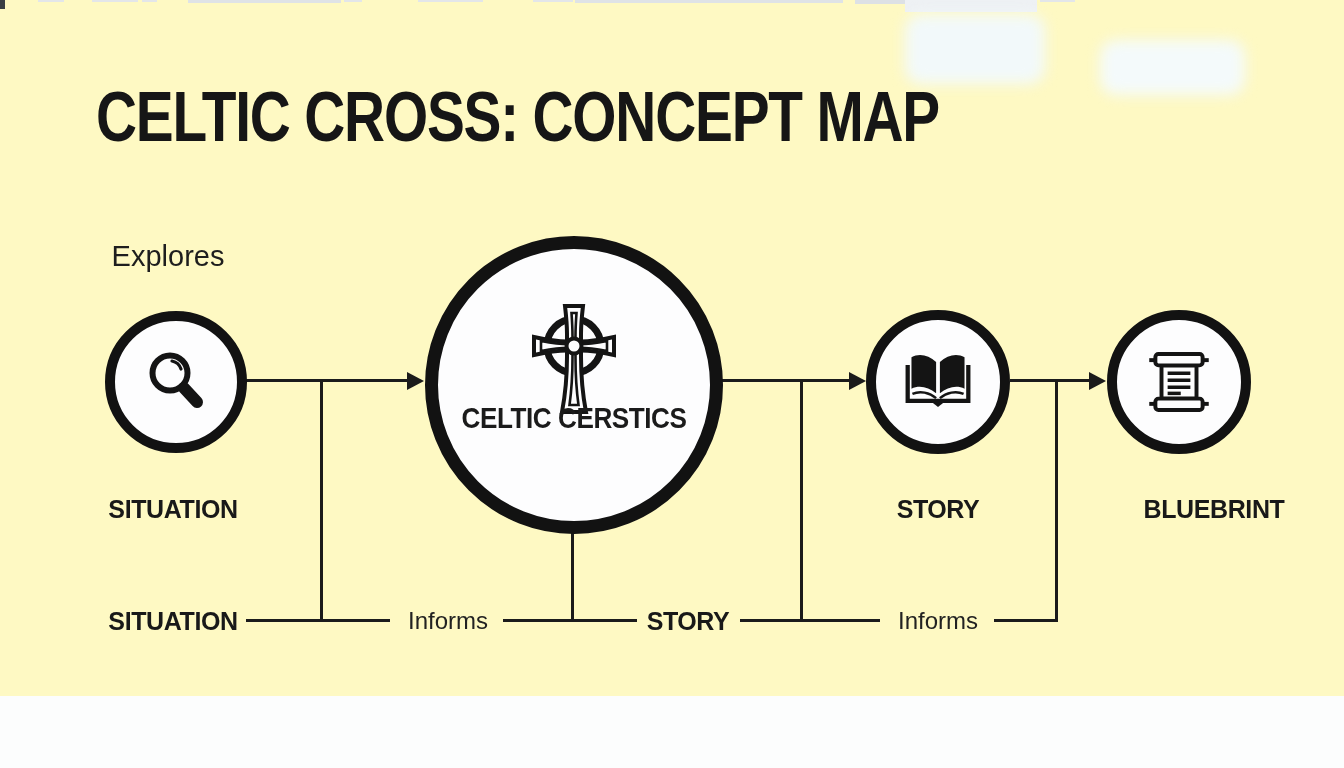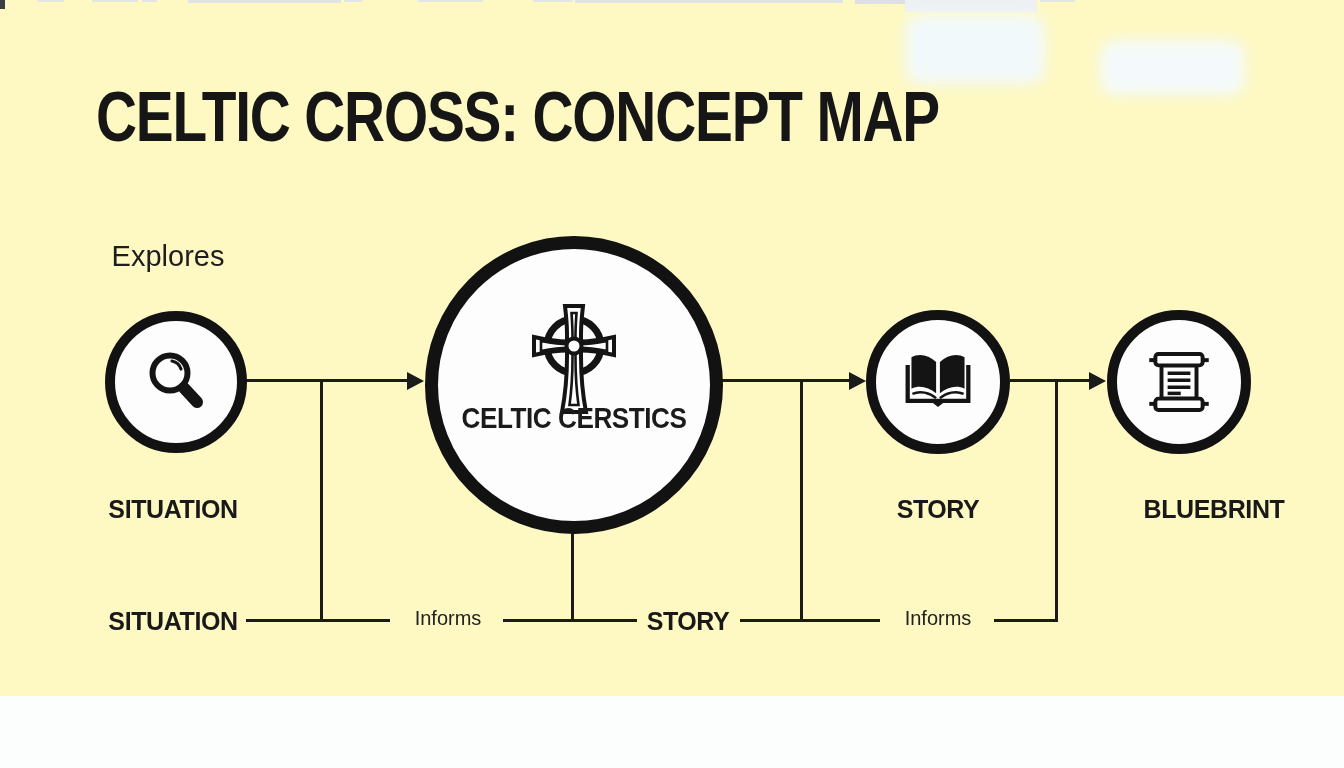--- a/index.html
+++ b/index.html
@@ -36,21 +36,21 @@
   .annotation{
     position:absolute;top:240px;transform:translateX(-50%);
     font-size:29px;font-weight:400;color:#1e1e1e;white-space:nowrap;
   }
   .node-label{
     position:absolute;top:495px;transform:translateX(-50%);
     font-size:25px;font-weight:700;letter-spacing:-0.4px;white-space:nowrap;color:#191919;
   }
   .rel-label{
     position:absolute;top:607px;transform:translateX(-50%);
-    font-size:20px;font-weight:400;color:#222;white-space:nowrap;
+    font-size:24px;font-weight:400;color:#222;white-space:nowrap;
   }
   .rel-label.strong{font-weight:700;font-size:25px;letter-spacing:-0.4px;color:#191919;}
   
   .hline{position:absolute;height:3px;background:#1b1b1b;}
   .vline{position:absolute;width:3px;background:#1b1b1b;}
   .arrowhead{
     position:absolute;width:0;height:0;
     border-top:9px solid transparent;border-bottom:9px solid transparent;
     border-left:17px solid #1b1b1b;
   }

